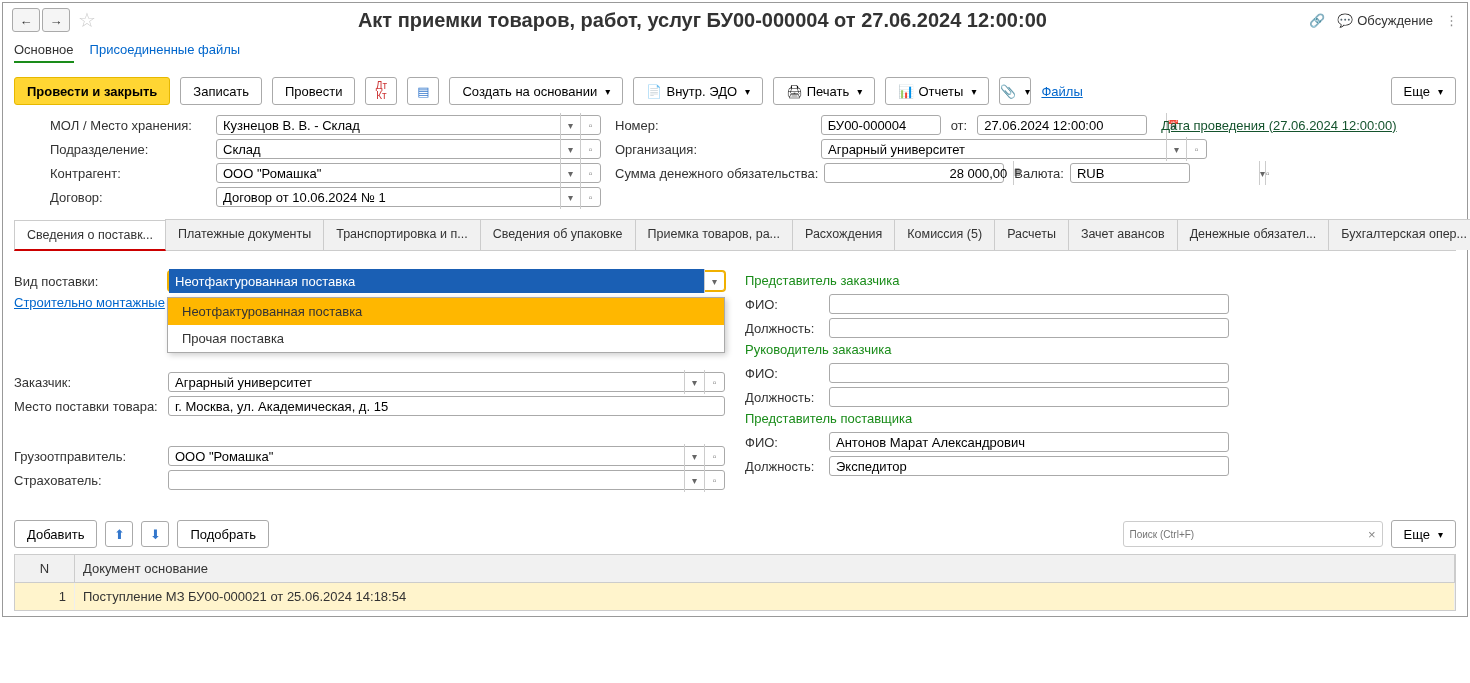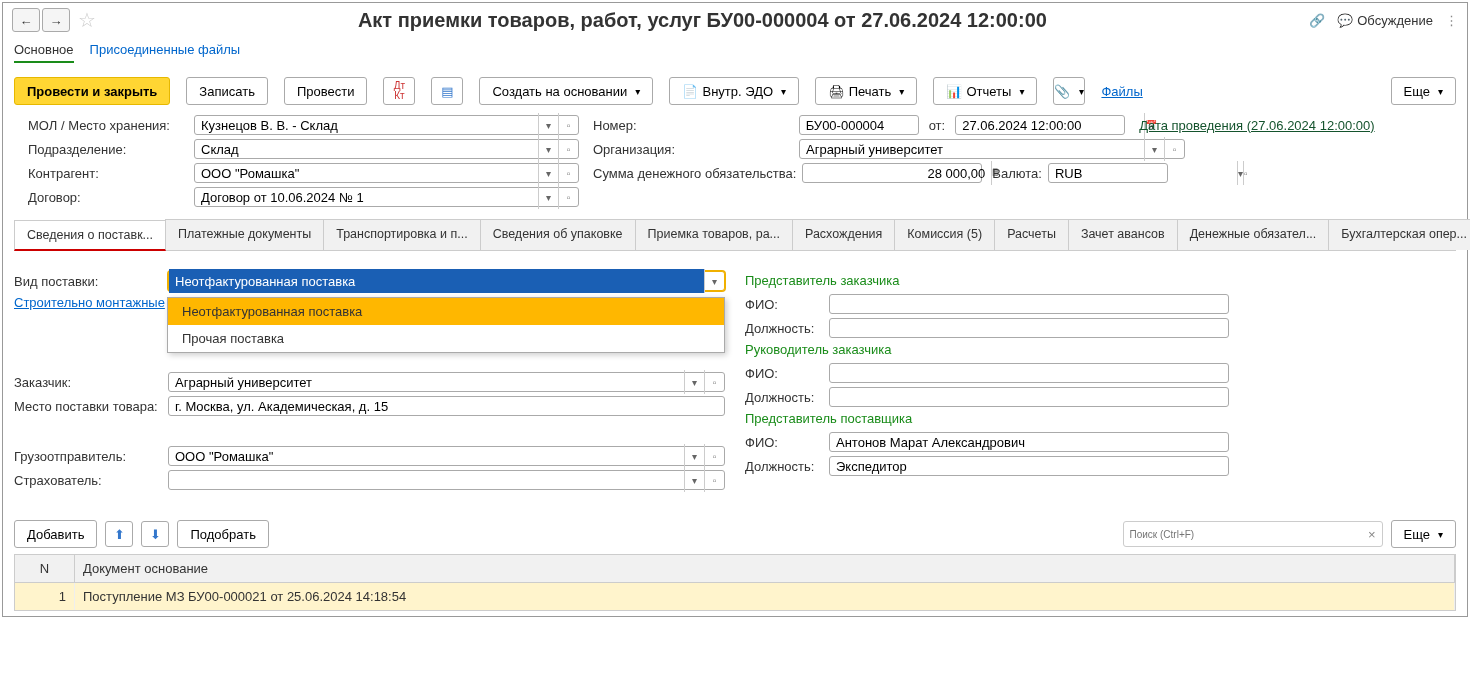--- a/index.html
+++ b/index.html
@@ -8,27 +8,27 @@
 .titlebar { display: flex; align-items: center; padding: 4px 8px; gap: 8px; }
 .nav-btns { display: flex; gap: 2px; }
 .nav-btn { width: 28px; height: 24px; border: 1px solid #aaa; background: #f5f5f5; display: flex; align-items: center; justify-content: center; cursor: pointer; border-radius: 3px; }
 .title-text { font-size: 20px; font-weight: bold; flex: 1; text-align: center; }
 .star-icon { color: #ccc; font-size: 20px; }
 .ti-right { display:flex; gap:12px; align-items:center; }
 .ti-link { color:#333; text-decoration:none; display:flex; gap:4px; align-items:center; }
 .link-row { padding: 6px 10px; display: flex; gap: 16px; }
 .link-item { color: #0066cc; cursor: pointer; }
 .link-item.active { color: #333; border-bottom: 2px solid #1a8c1a; padding-bottom: 4px; }
-.toolbar { display: flex; gap: 16px; padding: 8px 10px; align-items: center; }
+.toolbar { display: flex; gap: 10px; padding: 8px 10px; align-items: center; }
 .btn { border: 1px solid #aaa; background: #fff; padding: 5px 12px; border-radius: 3px; cursor: pointer; display: inline-flex; align-items: center; gap: 4px; font-size: 13px; height: 28px; }
 .btn.primary { background: #ffd633; border-color: #e6b800; font-weight: bold; }
 .btn.icon-only { padding: 5px 8px; width: 32px; justify-content: center; }
 .link { color: #0066cc; text-decoration: underline; cursor: pointer; }
 .link.green { color: #14532d; }
-.fld-grid { padding: 2px 24px; }
+.fld-grid { padding: 2px 6px; margin-left: 40px; }
 .row { display: flex; align-items: center; margin-bottom: 4px; gap: 6px; }
 .lbl { min-width: 160px; color: #333; }
 .lbl-s { min-width:78px; }
 .combo { display: flex; border: 1px solid #aaa; border-radius: 3px; height: 20px; background: #fff; align-items: center; }
 .combo input { border: none; outline: none; padding: 0 6px; flex: 1; font-size: 13px; background: transparent; height: 24px; }
 .combo-btn { width: 20px; display: flex; align-items: center; justify-content: center; border-left: 1px solid #ccc; cursor: pointer; color: #666; height: 24px; font-size: 10px; }
 .combo.sel { border: 1px solid #f0b000; box-shadow: 0 0 0 1px #f0b000; }
 .combo.sel input { background: #1a5fb4; color: #fff; }
 .tabs { display: flex; border-bottom: 1px solid #ccc; margin: 6px 10px 0; }
 .tab { padding: 7px 12px; border: 1px solid #ccc; border-bottom: none; background: #f1f1f1; cursor: pointer; margin-right: -1px; font-size: 12.5px; white-space: nowrap; }

